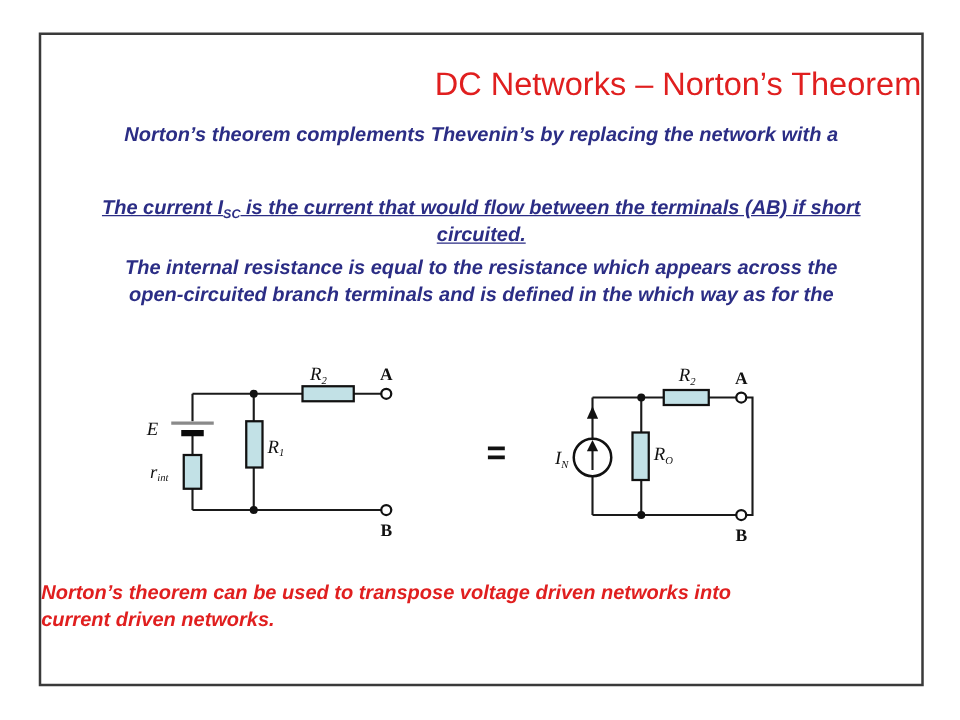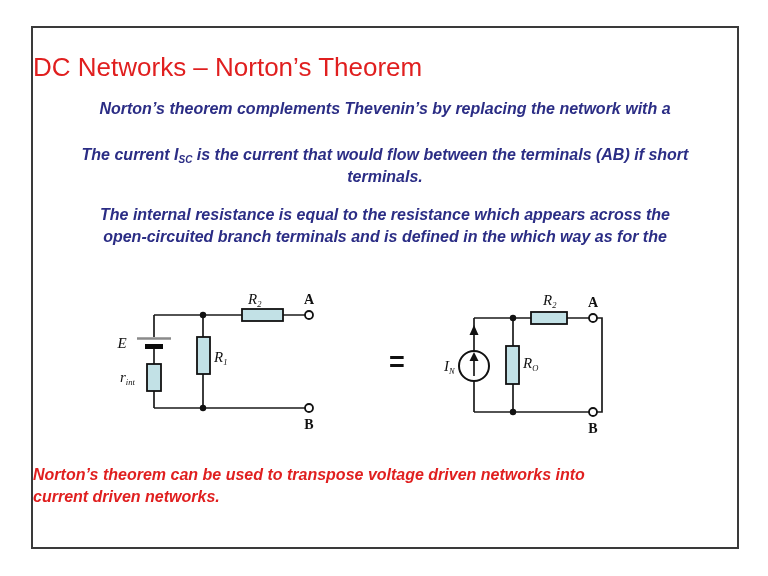--- a/index.html
+++ b/index.html
@@ -1,20 +1,20 @@
 <!DOCTYPE html>
 <html><head>
 <meta charset="utf-8">
 <style>
   html,body{margin:0;padding:0;background:#ffffff;}
   body{width:768px;height:576px;position:relative;overflow:hidden;
        font-family:"Liberation Sans",sans-serif;}
   .slide{position:absolute;left:31px;top:26px;width:704px;height:519px;
          border:2px solid #3a3a3a;background:#ffffff;}
-  .title{position:absolute;top:24px;left:0;right:0;margin:0;text-align:left;
+  .title{position:absolute;top:24px;left:0;right:0;margin:0;text-align:right;
          font-family:"Liberation Sans",sans-serif;font-weight:400;
          font-size:26px;color:#e01f1f;}
   .para{position:absolute;left:0;right:0;text-align:center;
         font-style:italic;font-weight:bold;font-size:16px;line-height:22px;
         color:#2b2d85;}
   .para .line{white-space:nowrap;}
   sub{font-size:10px;line-height:0;vertical-align:-3px;}
   .footer{position:absolute;left:0;right:0;top:436px;text-align:left;
           font-style:italic;font-weight:bold;font-size:16px;line-height:22px;
           color:#e01f1f;}
@@ -40,23 +40,23 @@
 <body>
 
 <div class="slide">
 
   <h1 class="title">DC Networks – Norton’s Theorem</h1>
 
   <div class="para" style="top:70px;">
     <div class="line"><span>Norton’s theorem complements Thevenin’s by replacing the network with a</span></div>
   </div>
 
-  <div class="para" style="top:116px;">
+  <div class="para" style="top:128px;text-decoration:underline;">
     <div class="line"><span>The current I</span><sub>SC</sub><span> is the current that would flow between the terminals (AB) if short</span></div>
-    <div class="line"><span>terminals.</span></div>
+    <div class="line"><span>circuited.</span></div>
   </div>
 
   <div class="para" style="top:176px;">
     <div class="line"><span>The internal resistance is equal to the resistance which appears across the</span></div>
     <div class="line"><span>open-circuited branch terminals and is defined in the which way as for the</span></div>
   </div>
 
   <svg class="circuit left" width="250" height="155" viewBox="0 0 250 155">
 
     <path class="wire" d="M69,25 H224"></path>

